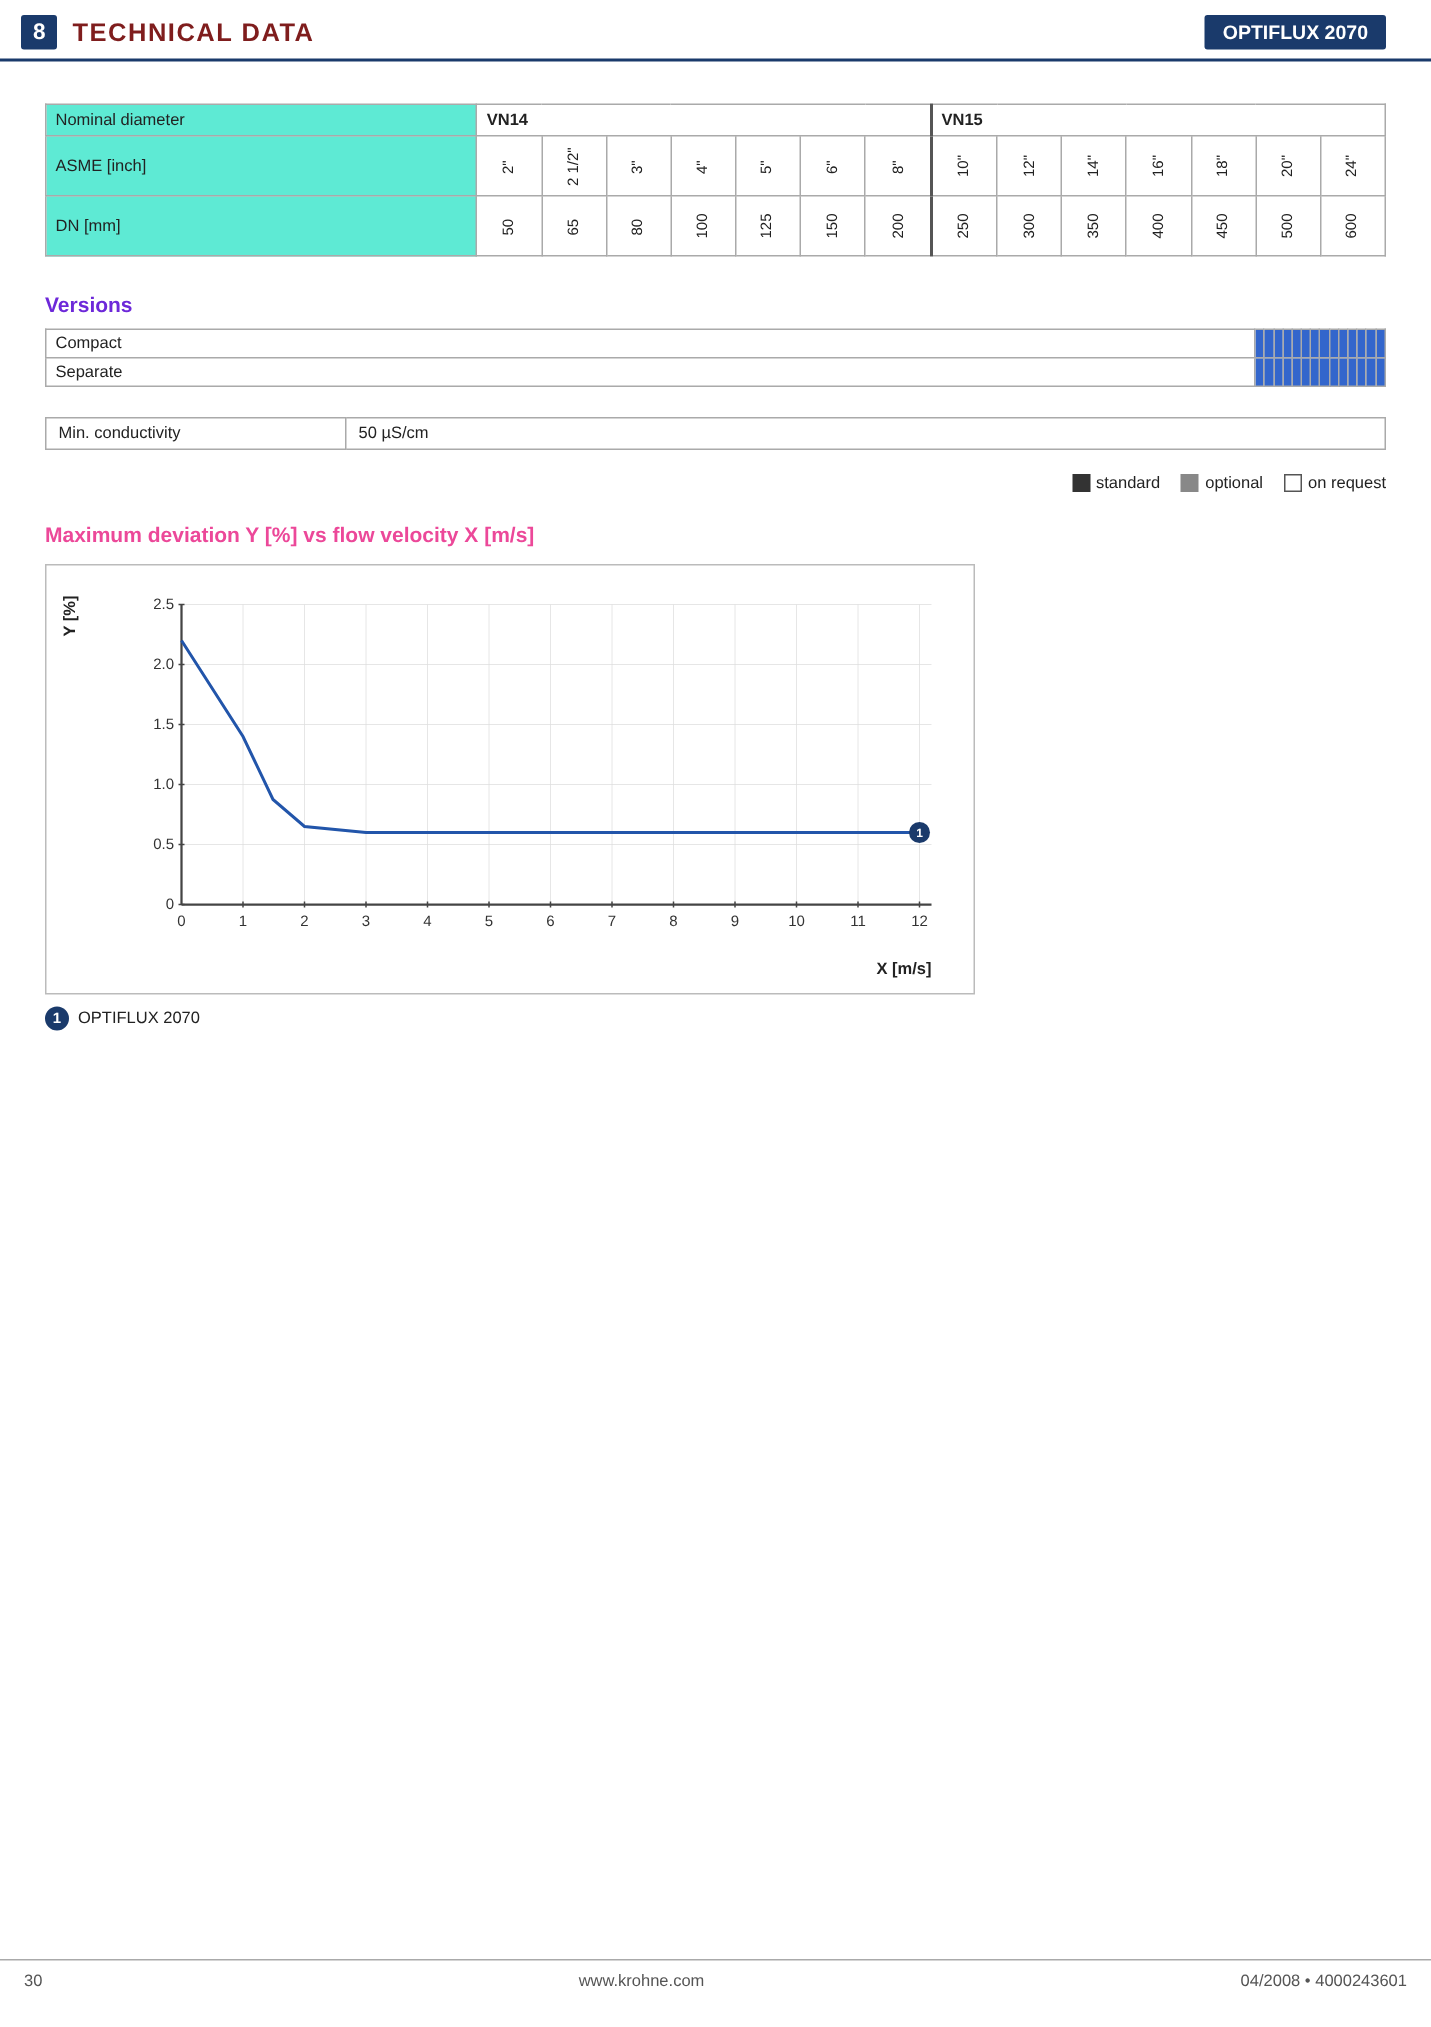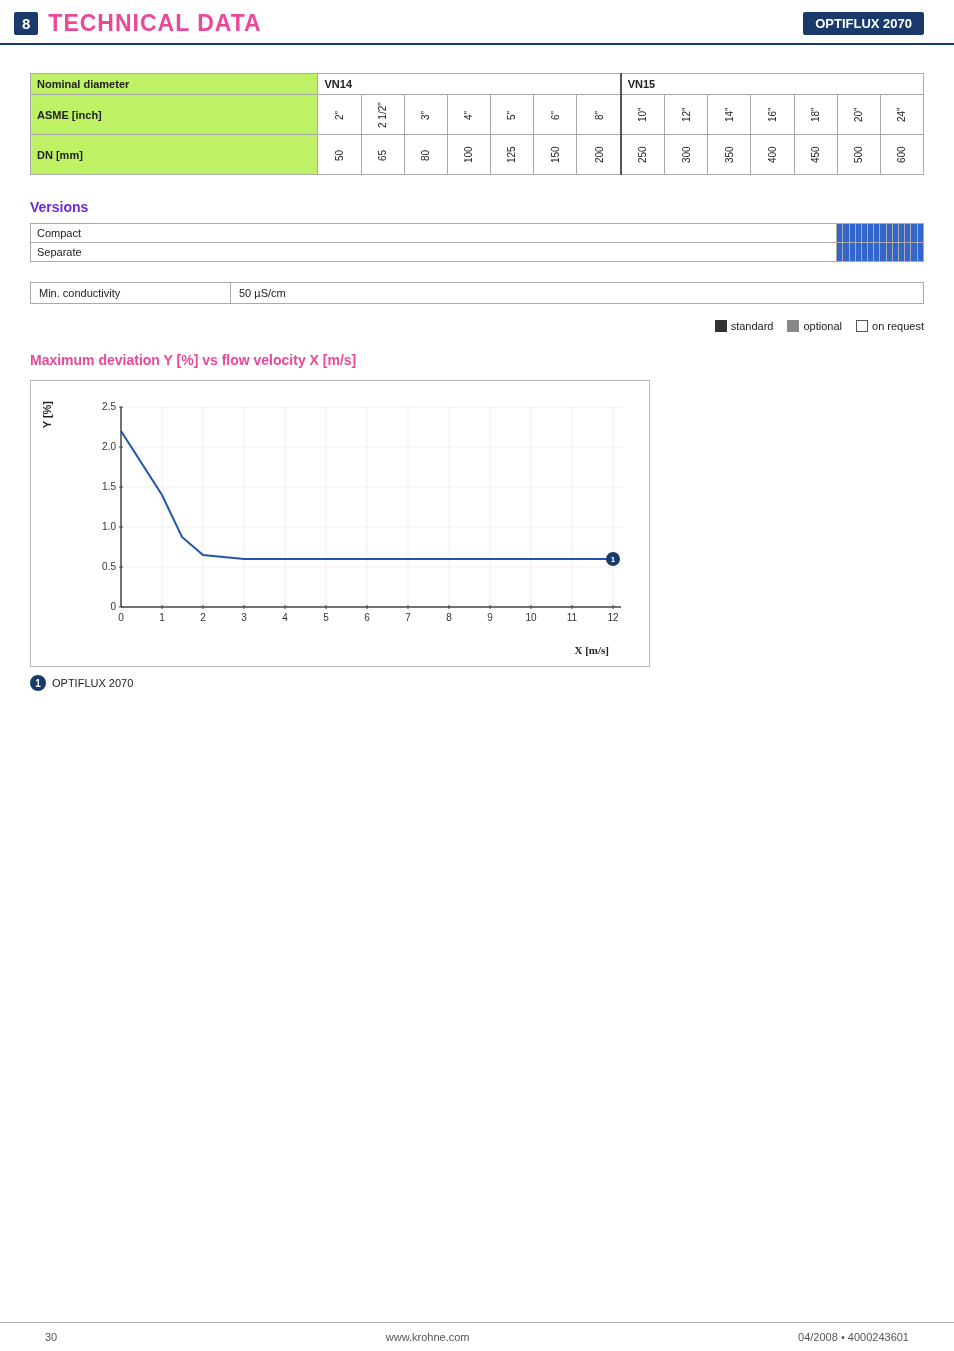--- a/index.html
+++ b/index.html
@@ -30,23 +30,23 @@
     }
     .header-number-box {
       background: #1a3a6b;
       color: #fff;
       font-weight: bold;
       font-size: 15px;
       padding: 3px 8px;
       border-radius: 2px;
     }
     .header-title {
-      font-size: 23px;
-      font-weight: bold;
-      color: #ec4899;
+      font-size: 17px;
+      font-weight: bold;
+      color: #7f1d1d;
       letter-spacing: 1px;
       text-transform: uppercase;
     }
     .header-right {
       background: #1a3a6b;
       color: #fff;
       font-size: 13px;
       font-weight: bold;
       padding: 4px 12px;
       border-radius: 2px;
@@ -63,22 +63,22 @@
       width: 100%;
       margin-bottom: 24px;
       font-size: 11px;
     }
     .data-table td, .data-table th {
       border: 1px solid #aaa;
       padding: 4px 6px;
       vertical-align: middle;
     }
     .data-table .row-header {
-      background: #bef264;
-      font-weight: bold;
+      background: #5eead4;
+      font-weight: normal;
       min-width: 160px;
       white-space: nowrap;
     }
     .vn-cell {
       font-weight: bold;
       text-align: left;
       padding: 3px 5px;
     }
     .rotated-cell {
       writing-mode: vertical-rl;
@@ -212,27 +212,27 @@
       font-size: 10px;
       font-weight: bold;
       display: flex;
       align-items: center;
       justify-content: center;
     }
 
     
     .page-footer {
       position: absolute;
-      bottom: 0;
+      bottom: 16px;
       left: 0;
       right: 0;
       border-top: 1px solid #aaa;
       display: flex;
       justify-content: space-between;
-      padding: 8px 45px;
+      padding: 8px 16px;
       font-size: 11px;
       color: #555;
     }
   </style>
 </head>
 <body>
 
 <div class="page-header">
   <div class="header-left">
     <span class="header-number-box">8</span>
@@ -426,21 +426,21 @@
         <line x1="440" y1="208" x2="440" y2="212" stroke="#444" stroke-width="1"></line>
         <line x1="481" y1="208" x2="481" y2="212" stroke="#444" stroke-width="1"></line>
         <line x1="522" y1="208" x2="522" y2="212" stroke="#444" stroke-width="1"></line>
 
         <polyline points="30,34 71,98 91,140 112,158 153,162 194,162 235,162 276,162 317,162 358,162 399,162 440,162 481,162 522,162" fill="none" stroke="#2255aa" stroke-width="2"></polyline>
 
         <circle cx="522" cy="162" r="7" fill="#1a3a6b"></circle>
         <text x="522" y="165" text-anchor="middle" font-size="8" fill="#fff" font-weight="bold">1</text>
 
       </svg>
-      <div class="chart-x-label" style="margin-right:24px;font-family:Liberation Serif, serif;">X [m/s]</div>
+      <div class="chart-x-label" style="margin-right:12px;">X [m/s]</div>
     </div>
   </div>
 
   <div class="chart-note">
     <div class="chart-note-circle">
       <span>1</span>
     </div>
     <span>OPTIFLUX 2070</span>
   </div>
 

